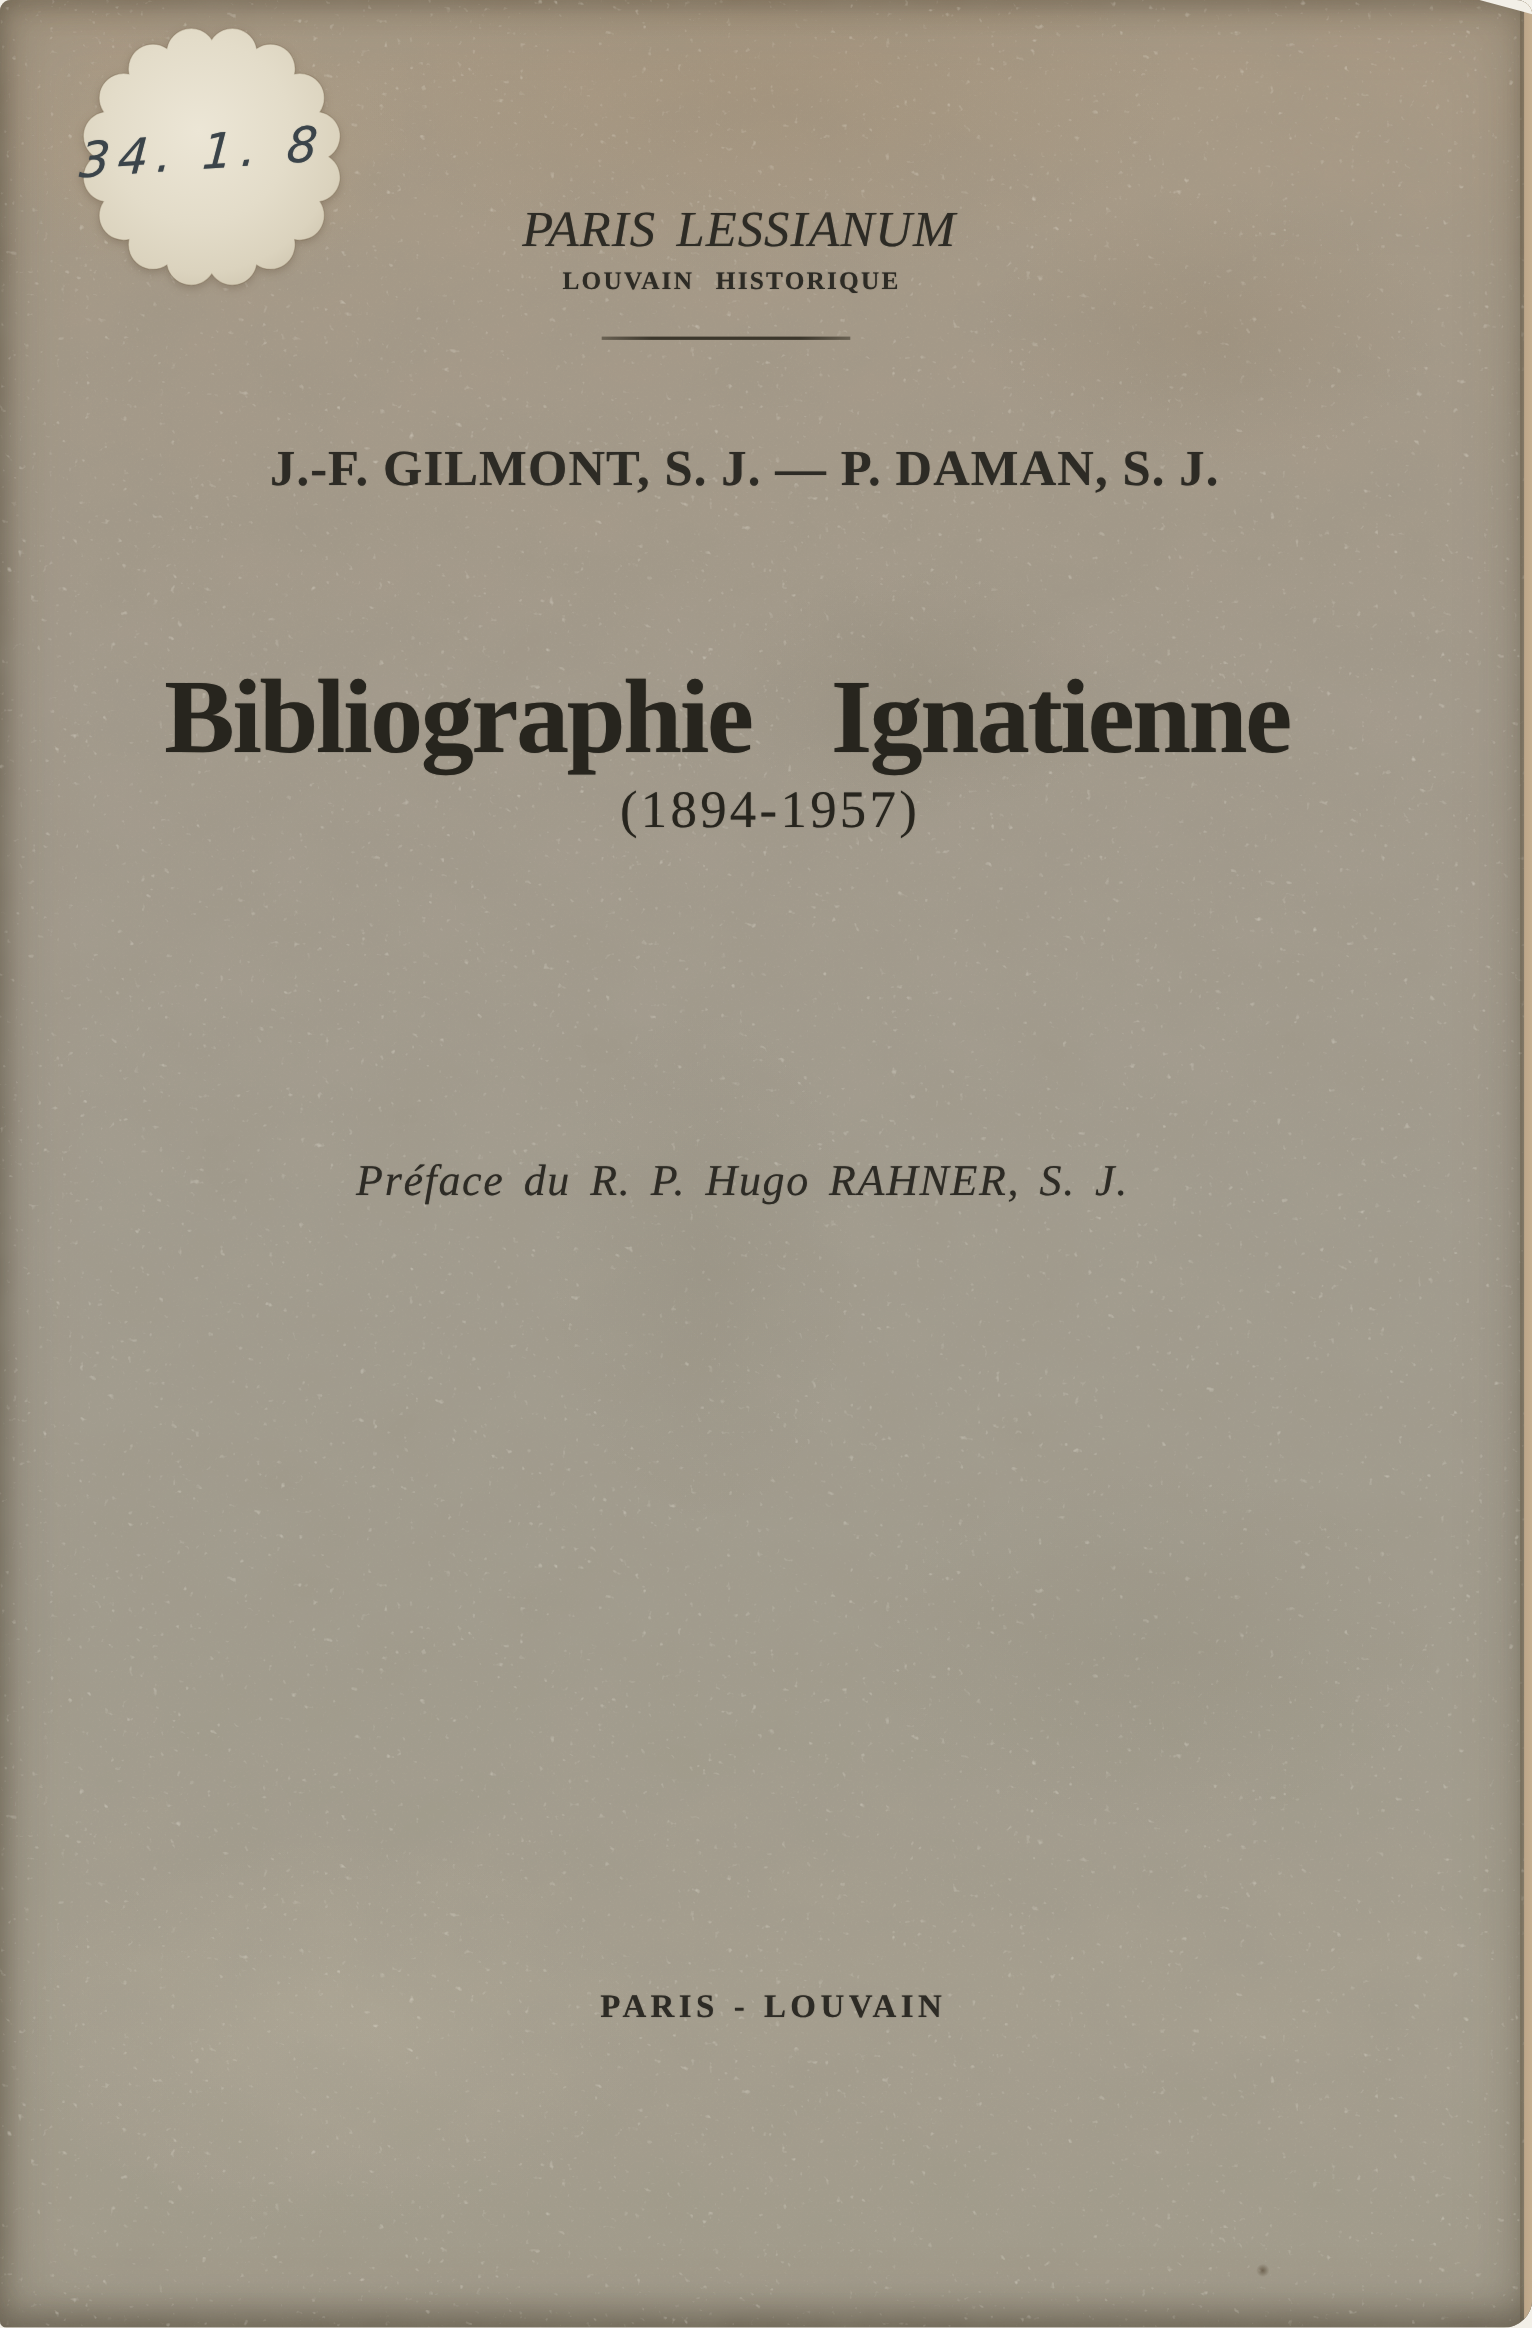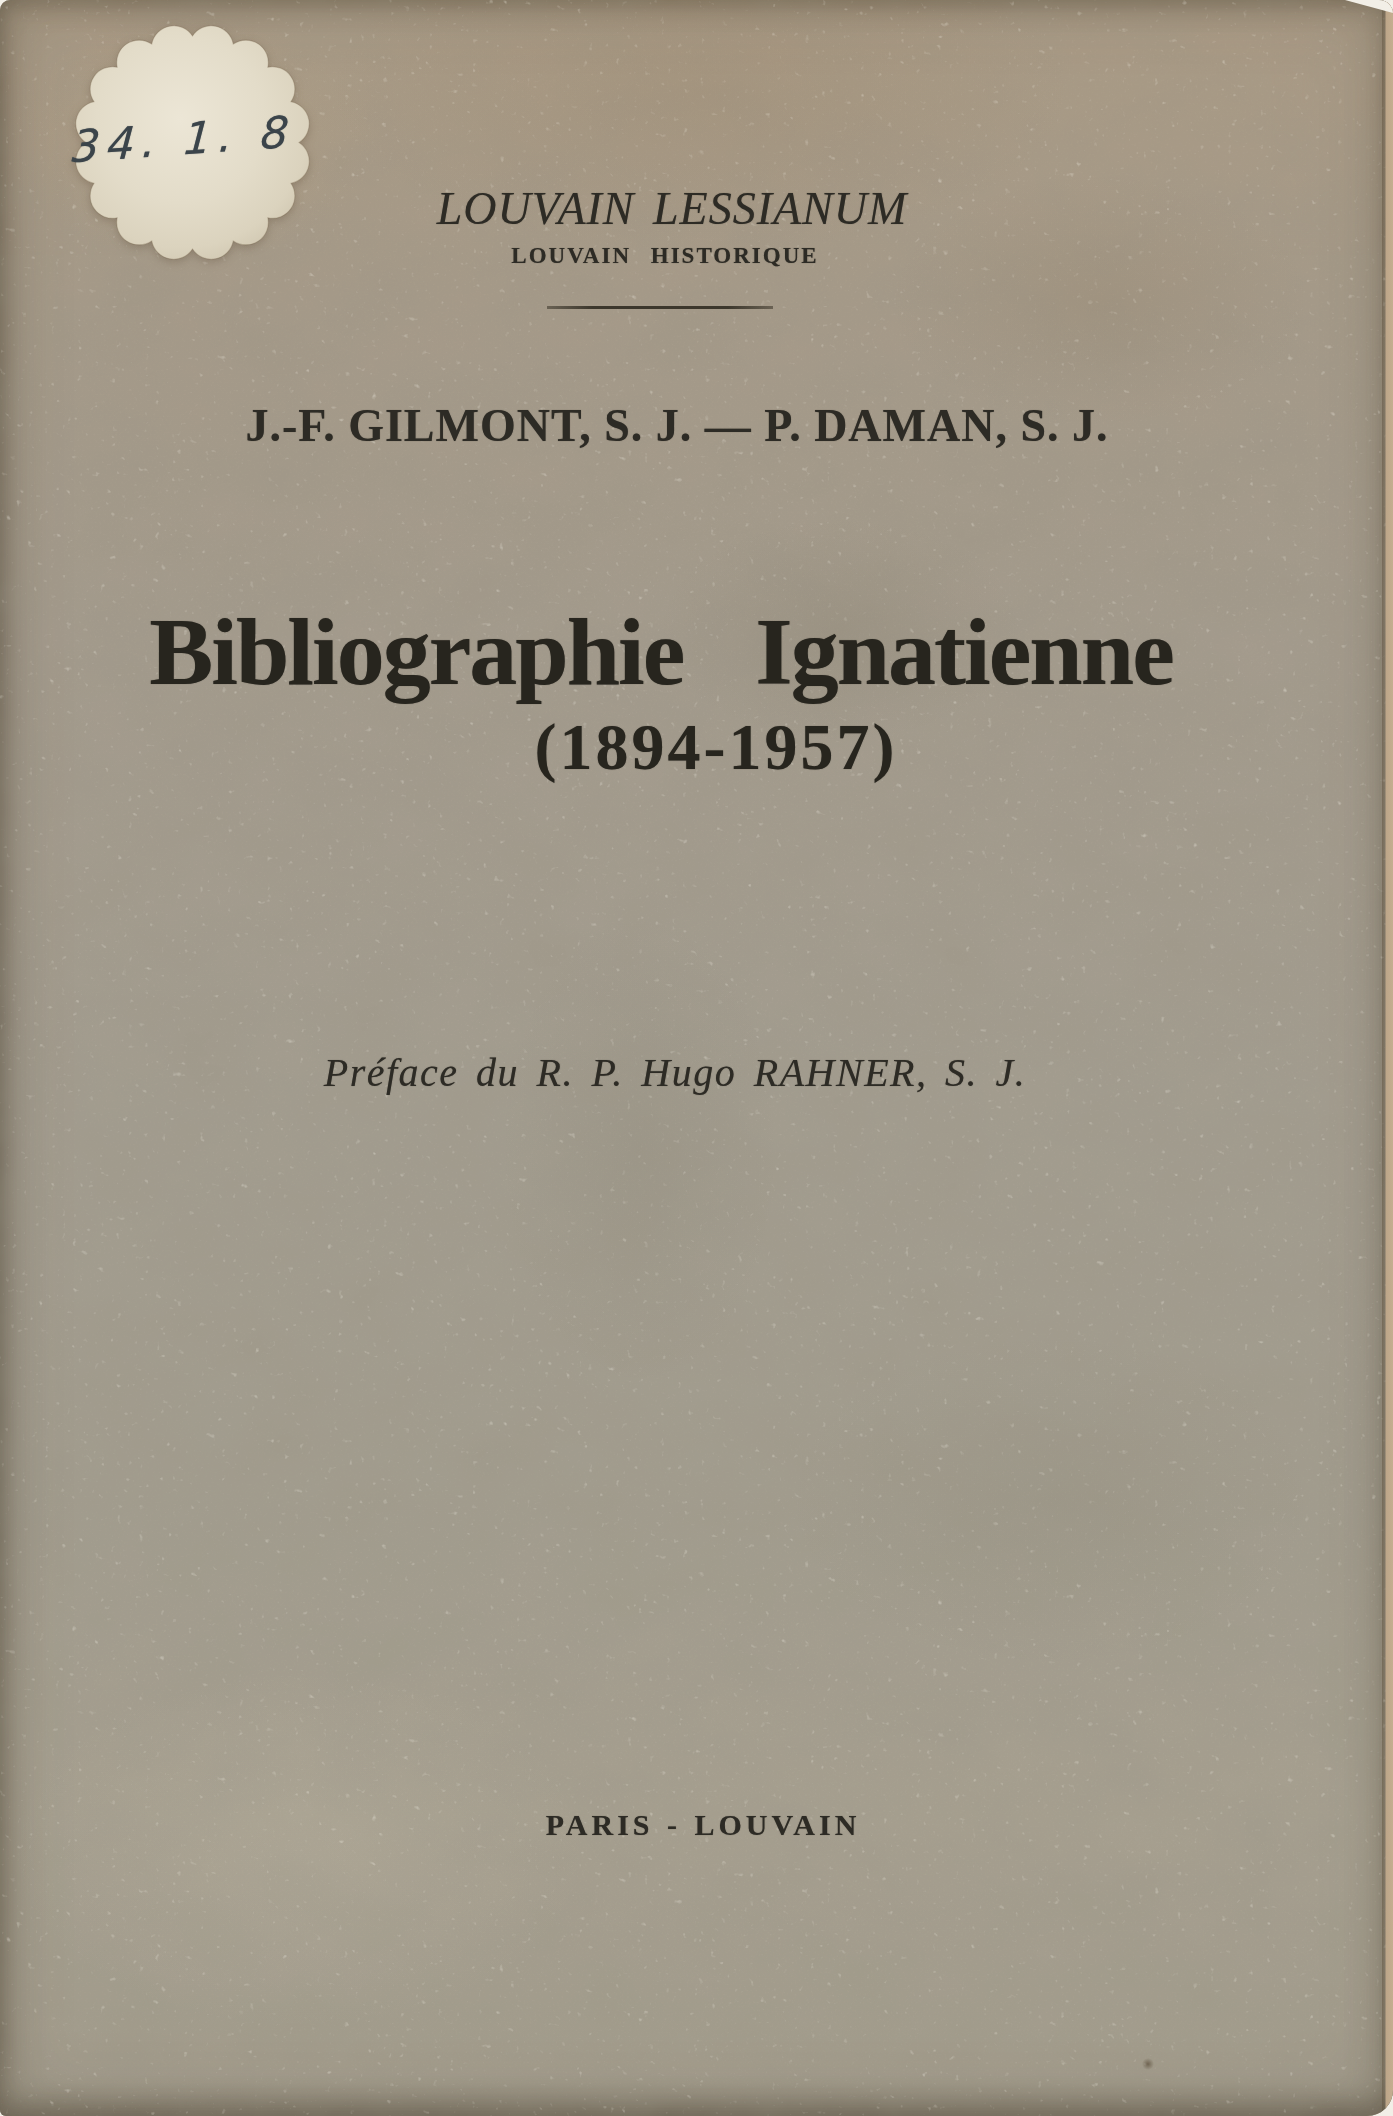--- a/index.html
+++ b/index.html
@@ -103,25 +103,24 @@
   .title {
     left: 661px; top: 596px;
     font-size: 96px;
     font-weight: 700;
     letter-spacing: -2px;
     word-spacing: 50px;
     color: #27251e;
   }
   .years {
     left: 700px; top: 709px;
-    font-size: 66px;
-    font-weight: 700;
+    font-size: 48px;
+    font-weight: 400;
     letter-spacing: 3px;
     color: #27251e;
-    margin-left: 16px;
   }
   .preface {
     left: 675px; top: 1049px;
     font-size: 40px;
     font-style: italic;
     letter-spacing: 1.5px;
     word-spacing: 6px;
   }
   .publisher {
     left: 704px; top: 1748px;
@@ -209,21 +208,21 @@
            A 21 21 0 0 1 -38.27 -92.39
            A 21 21 0 0 1 0 -100
            A 21 21 0 0 1 38.27 -92.39
            A 21 21 0 0 1 70.71 -70.71
            A 21 21 0 0 1 92.39 -38.27
            A 21 21 0 0 1 100 0 Z"></path>
     </svg>
     <div class="shelf-num">34. 1. 8</div>
   </div>
 
-  <div class="line series">LOUVAIN LESSIANUM</div>
+  <div class="line series">PARIS LESSIANUM</div>
   <div class="line series-sub">LOUVAIN HISTORIQUE</div>
   <div class="rule"></div>
 
   <div class="line authors">J.-F. GILMONT, S. J. — P. DAMAN, S. J.</div>
 
   <div class="line title">Bibliographie Ignatienne</div>
   <div class="line years">(1894-1957)</div>
 
   <div class="line preface">Préface du R. P. Hugo RAHNER, S. J.</div>
 

